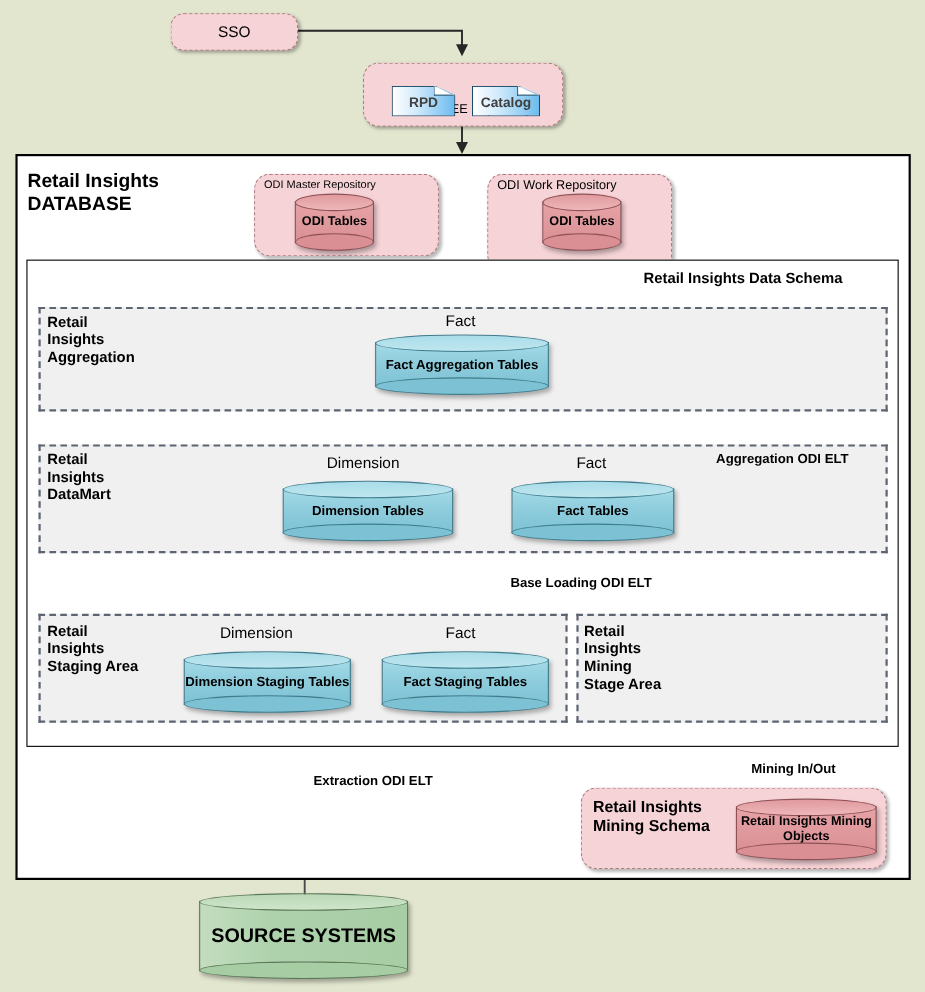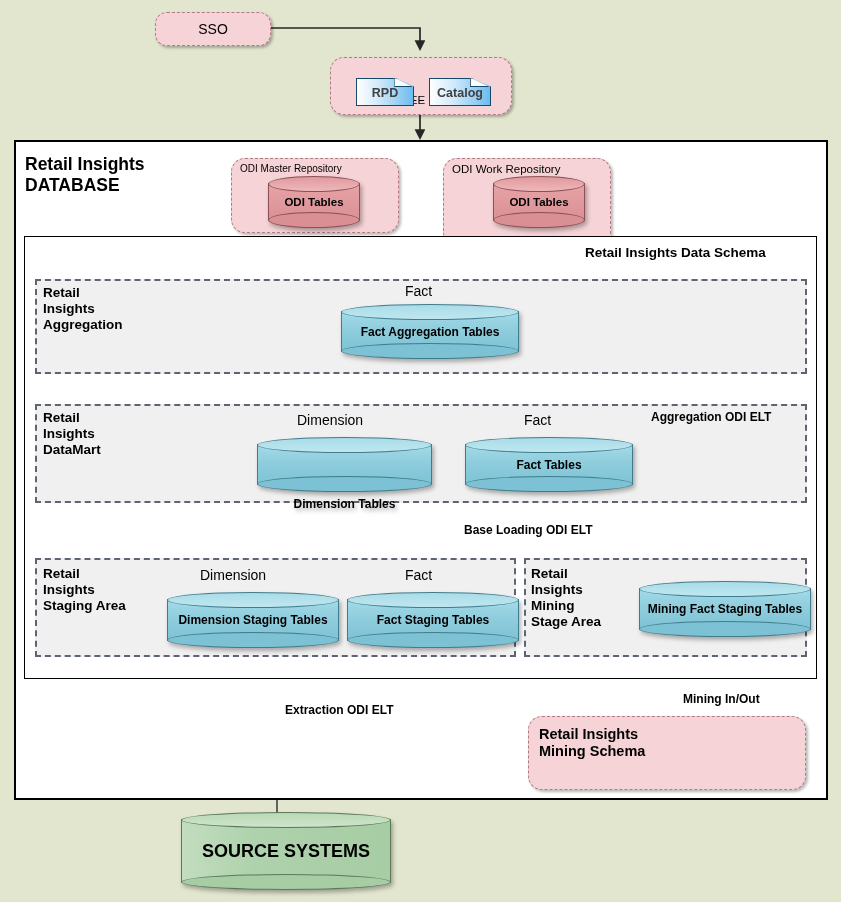--- a/index.html
+++ b/index.html
@@ -30,21 +30,21 @@
   .whitebox{background:#ffffff;border:2px solid #000;}
   .schemabox{background:#ffffff;border:1.8px solid #000;}
 
   
   .band{
     background:#f0f0f0;
     border:2px dashed #5d6472;
   }
 
   
-  .cyl{position:absolute;padding-left:20px;}
+  .cyl{position:absolute;}
   .cyl .body{
     position:absolute;left:0;right:0;top:7px;bottom:7px;
   }
   .cyl .top,.cyl .bot{
     position:absolute;left:0;right:0;height:14px;border-radius:50%;
   }
   .cyl .top{top:0;}
   .cyl .bot{bottom:0;}
   .cyl .txt{
     position:absolute;left:0;right:0;top:50%;transform:translateY(-50%);
@@ -193,21 +193,21 @@
   <div class="lbl b" style="left:43px;top:410px;font-size:13.5px;">Retail
 Insights
 DataMart</div>
   <div class="lbl b" style="left:651px;top:410px;font-size:12px;">Aggregation ODI ELT</div>
   <div class="lbl" style="left:297px;top:412px;font-size:14px;">Dimension</div>
   <div class="lbl" style="left:524px;top:412px;font-size:14px;">Fact</div>
   <div class="cyl blue shadow" style="left:257px;top:437px;width:155px;height:55px;">
     <div class="body"></div>
     <div class="top"></div>
     <div class="bot"></div>
-    <div class="txt" style="font-size:12px;margin-top:39px;">Dimension
+    <div class="txt" style="font-size:12px;">Dimension
 Tables</div>
   </div>
   <div class="cyl blue shadow" style="left:465px;top:437px;width:148px;height:55px;">
     <div class="body"></div>
     <div class="top"></div>
     <div class="bot"></div>
     <div class="txt" style="font-size:12px;">Fact
 Tables</div>
   </div>
 
@@ -232,35 +232,35 @@
     <div class="bot"></div>
     <div class="txt" style="font-size:12px;">Fact
 Staging Tables</div>
   </div>
 
   <div class="abs band" style="left:524px;top:558px;width:283px;height:99px;"></div>
   <div class="lbl b" style="left:531px;top:566px;font-size:13.5px;">Retail
 Insights
 Mining
 Stage Area</div>
-  <div class="cyl blue shadow" style="left:639px;top:581px;width:152px;height:56px;">
-    <div class="body"></div>
-    <div class="top"></div>
-    <div class="bot"></div>
-    <div class="txt" style="font-size:12px;">Mining Fact Staging
-Tables</div>
-  </div>
 
   <div class="lbl b" style="left:285px;top:703px;font-size:12px;">Extraction ODI ELT</div>
   <div class="lbl b" style="left:683px;top:692px;font-size:12px;">Mining In/Out</div>
 
   <div class="abs pinkbox" style="left:528px;top:716px;width:278px;height:74px;">
     <div class="lbl b" style="left:10px;top:9px;font-size:14.5px;">Retail Insights
 Mining Schema</div>
   </div>
+  <div class="cyl red shadow" style="left:669px;top:726px;width:128px;height:56px;">
+    <div class="body"></div>
+    <div class="top"></div>
+    <div class="bot"></div>
+    <div class="txt" style="font-size:11.5px;">Retail Insights
+Mining Objects</div>
+  </div>
 
   <div class="cyl green shadow" style="left:181px;top:812px;width:190px;height:78px;">
     <div class="body"></div>
     <div class="top"></div>
     <div class="bot"></div>
     <div class="txt" style="font-size:18px;">SOURCE SYSTEMS</div>
   </div>
 
 </div>
 

